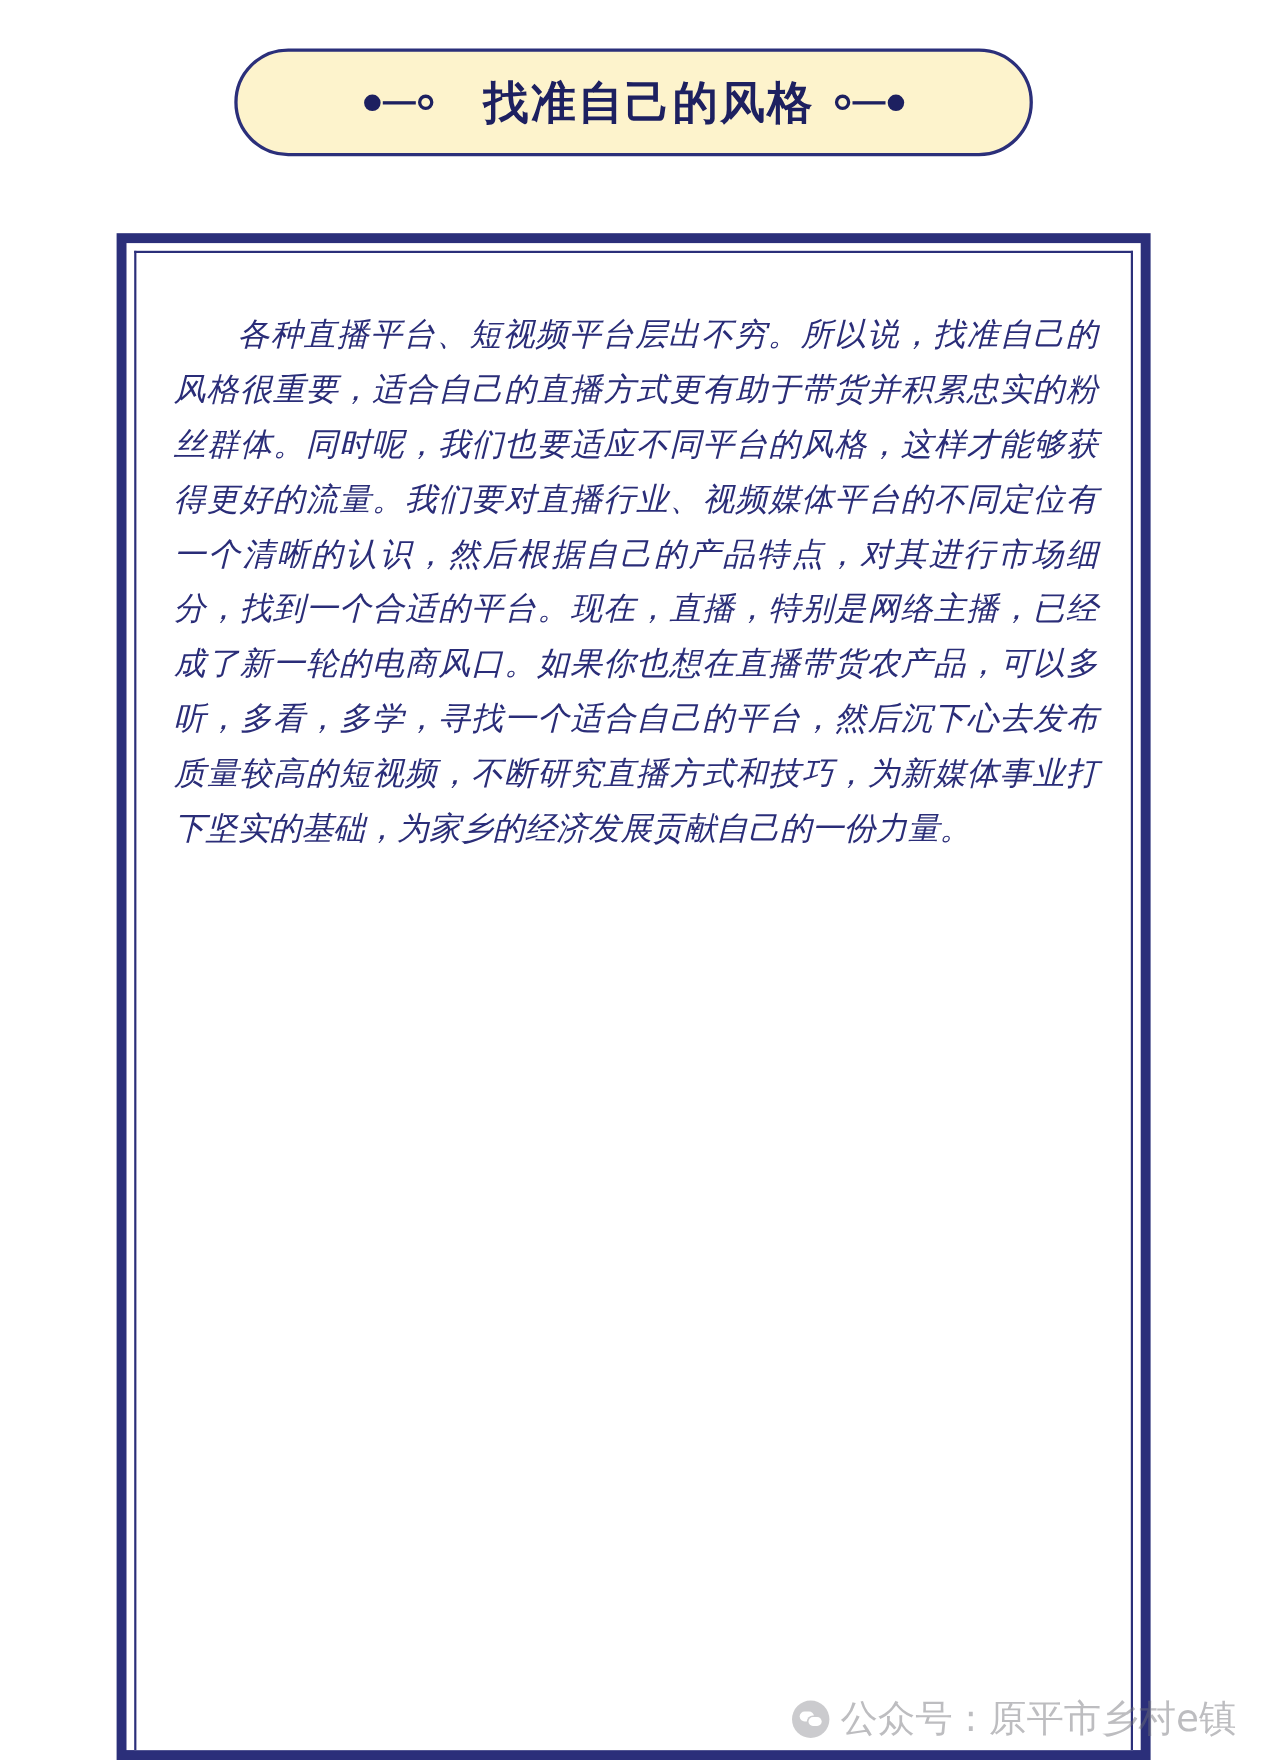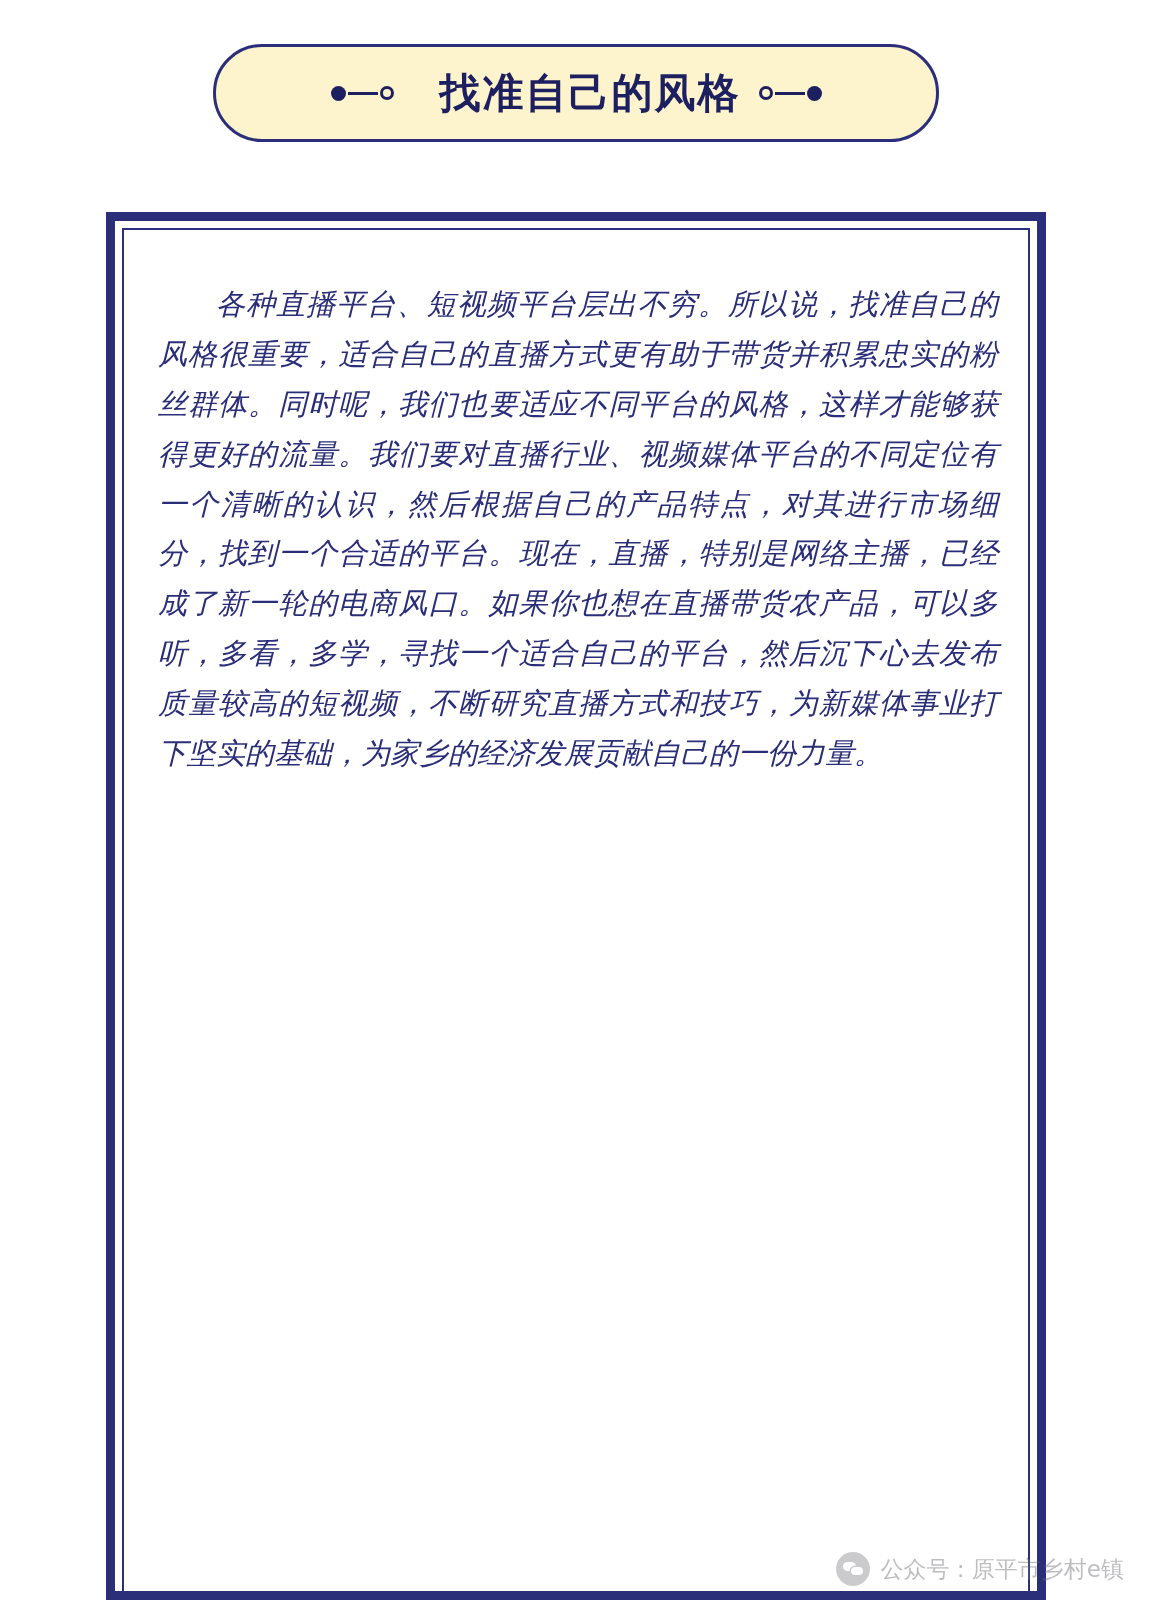--- a/index.html
+++ b/index.html
@@ -145,21 +145,21 @@
     position: absolute;
     left: 15px;
     top: 15px;
     width: 12px;
     height: 8px;
     border-radius: 5px;
     background: #ffffff;
     box-shadow: 0 0 0 1.5px #8e8e93;
   }
   .wm-text {
-    font-size: 23px;
+    font-size: 34px;
     color: #6f6f75;
     font-family: "DejaVu Sans", "Liberation Sans", sans-serif;
     white-space: nowrap;
   }
 </style>
 </head>
 <body>
 
 <div class="title-wrap">
   <div class="title-inner">

